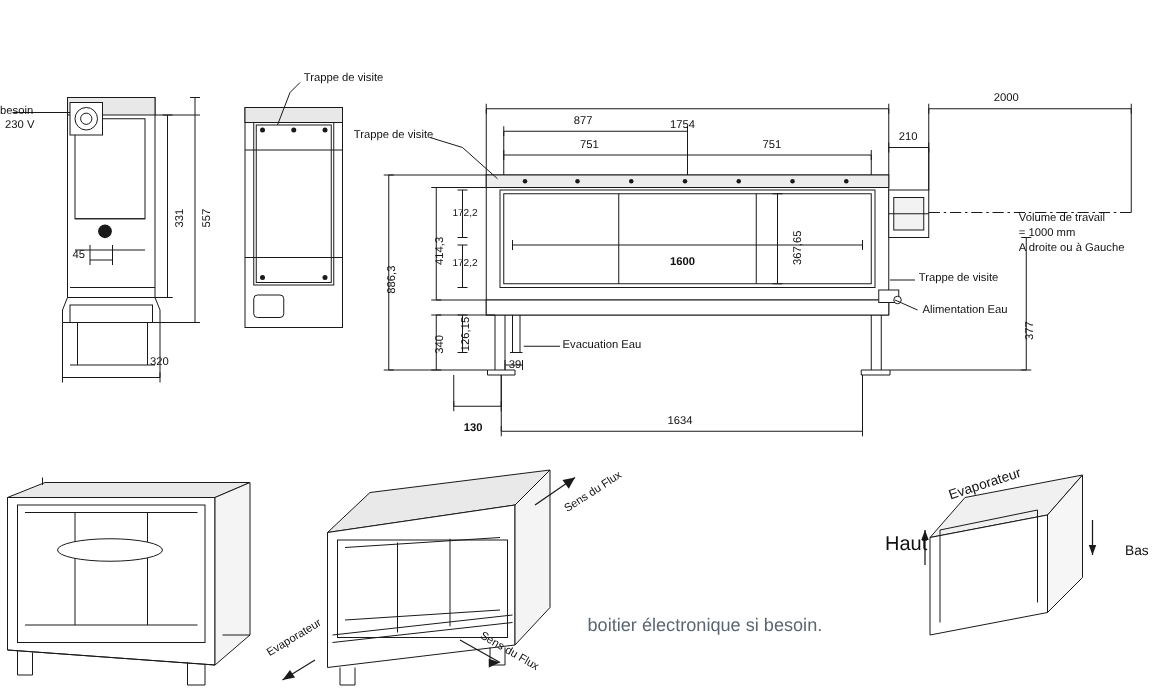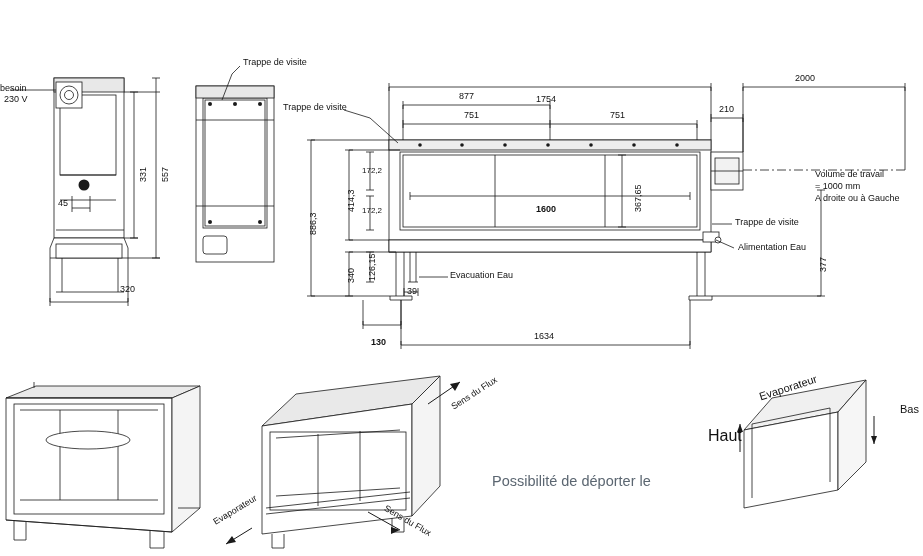--- a/index.html
+++ b/index.html
@@ -334,17 +334,17 @@
 <div class="lbl" style="left:407px;top:287px;">39</div>
 <div class="lbl" style="left:371px;top:338px;font-weight:bold;">130</div>
 <div class="lbl" style="left:534px;top:332px;">1634</div>
 
 <div class="lbl rot" style="left:450px;top:404px;transform:rotate(-33deg);">Sens du Flux</div>
 <div class="lbl rot" style="left:212px;top:519px;transform:rotate(-31deg);">Evaporateur</div>
 <div class="lbl rot" style="left:387px;top:504px;transform:rotate(30deg);">Sens du Flux</div>
 
 <div class="lbl rot" style="left:758px;top:392px;font-size:11px;transform:rotate(-18deg);">Evaporateur</div>
 <div class="lbl" style="left:708px;top:428px;font-size:16px;">Haut</div>
-<div class="lbl" style="left:860px;top:404px;font-size:11px;padding-left:40px;">Bas</div>
-
-<div class="note" style="left:492px;top:472px;">Possibilité de déporter le</div>
+<div class="lbl" style="left:860px;top:436px;font-size:11px;padding-left:40px;">Bas</div>
+
+<div class="note" style="left:470px;top:492px;">boitier électronique si besoin.</div>
 
 </div>
 
 </body></html>

